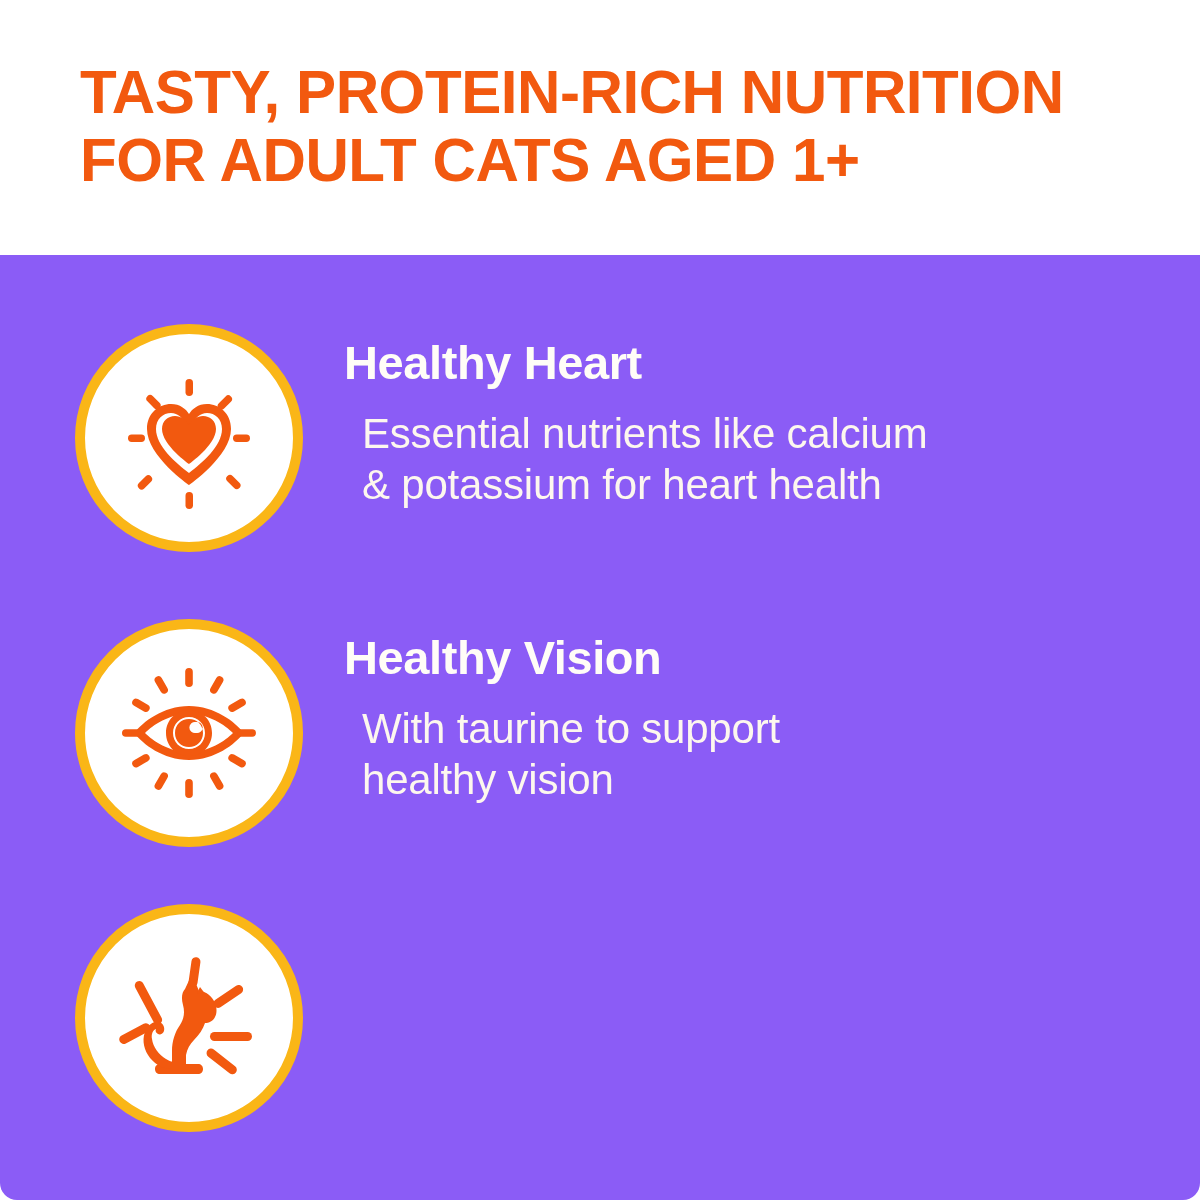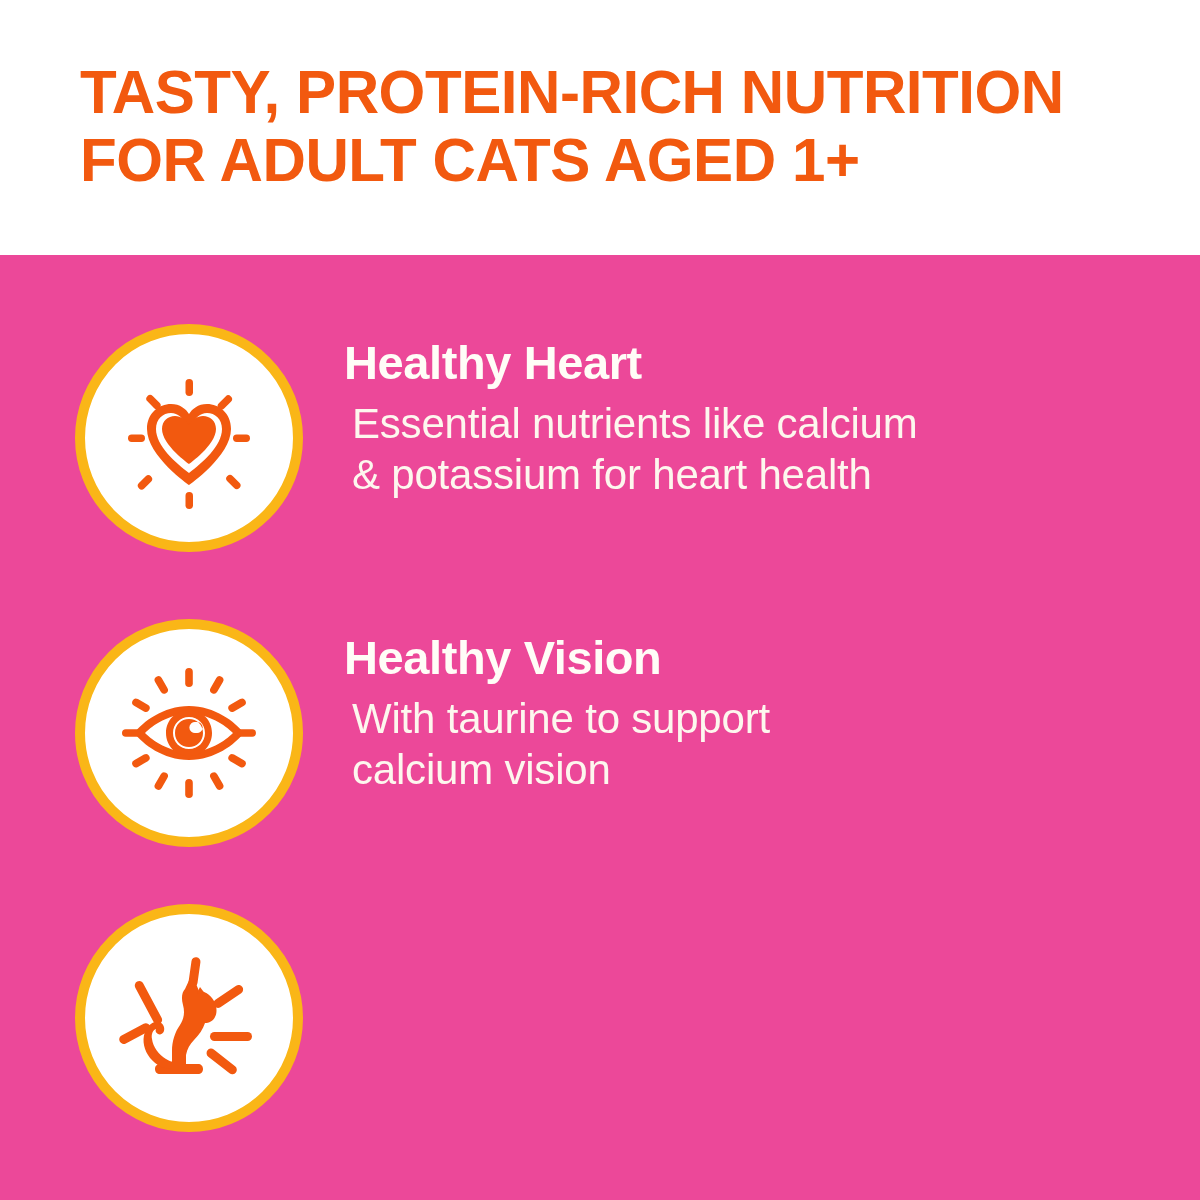--- a/index.html
+++ b/index.html
@@ -13,20 +13,21 @@
     font-family: "Liberation Sans", sans-serif;
     overflow: hidden;
   }
 
   #page {
     position: relative;
     width: 1200px;
     height: 1200px;
     background: #ffffff;
     overflow: hidden;
+    border-radius: 17px;
   }
 
   
   .header-band {
     position: absolute;
     left: 0;
     top: 0;
     width: 1200px;
     height: 255px;
     background: #ffffff;
@@ -50,21 +51,21 @@
     white-space: pre-line;
   }
 
   
   .body-band {
     position: absolute;
     left: 0;
     top: 255px;
     width: 1200px;
     height: 945px;
-    background: #ec4899;
+    background: #8b5cf6;
   }
 
   
   .feature-row {
     position: absolute;
     left: 0;
     width: 1200px;
   }
   .feature-row.r0 { top: 69px; }
   .feature-row.r1 { top: 364px; }
@@ -105,21 +106,21 @@
     letter-spacing: -0.4px;
     margin: 0 0 2px 0;
   }
 
   .feature-desc {
     color: #FDF7EE;
     font-weight: normal;
     font-size: 42px;
     line-height: 51px;
     letter-spacing: -0.2px;
-    margin: 8px;
+    margin: 18px;
     white-space: pre-line;
   }
 </style>
 </head>
 <body>
 
 <div id="page">
 
   <div class="header-band">
     <div class="headline">TASTY, PROTEIN-RICH NUTRITION
@@ -181,21 +182,21 @@
             <rect x="73.2" y="123" width="7.6" height="19" rx="3.8" transform="rotate(30 77 77)"></rect>
             <rect x="73.2" y="123" width="7.6" height="19" rx="3.8" transform="rotate(60 77 77)"></rect>
             <rect x="73.2" y="123" width="7.6" height="19" rx="3.8" transform="rotate(-30 77 77)"></rect>
             <rect x="73.2" y="123" width="7.6" height="19" rx="3.8" transform="rotate(-60 77 77)"></rect>
           </g>
         </svg>
       </div>
       <div class="feature-text">
         <p class="feature-title">Healthy Vision</p>
         <p class="feature-desc">With taurine to support
-calcium vision</p>
+healthy vision</p>
       </div>
     </div>
 
     <div class="feature-row r2">
       <div class="icon-badge">
         <svg width="150" height="150" viewBox="0 0 150 150">
           <g fill="#F2590F">
 
             <path d="M78 31 L85 48 C92 48 98 53 101 60 C103 65 103 70 101 74 C99 78 95 80 91 80
                      C89 86 85 92 80 97 C76 101 73 106 72 112 L72 121 L84 121 C87 121 89 123 89 126

